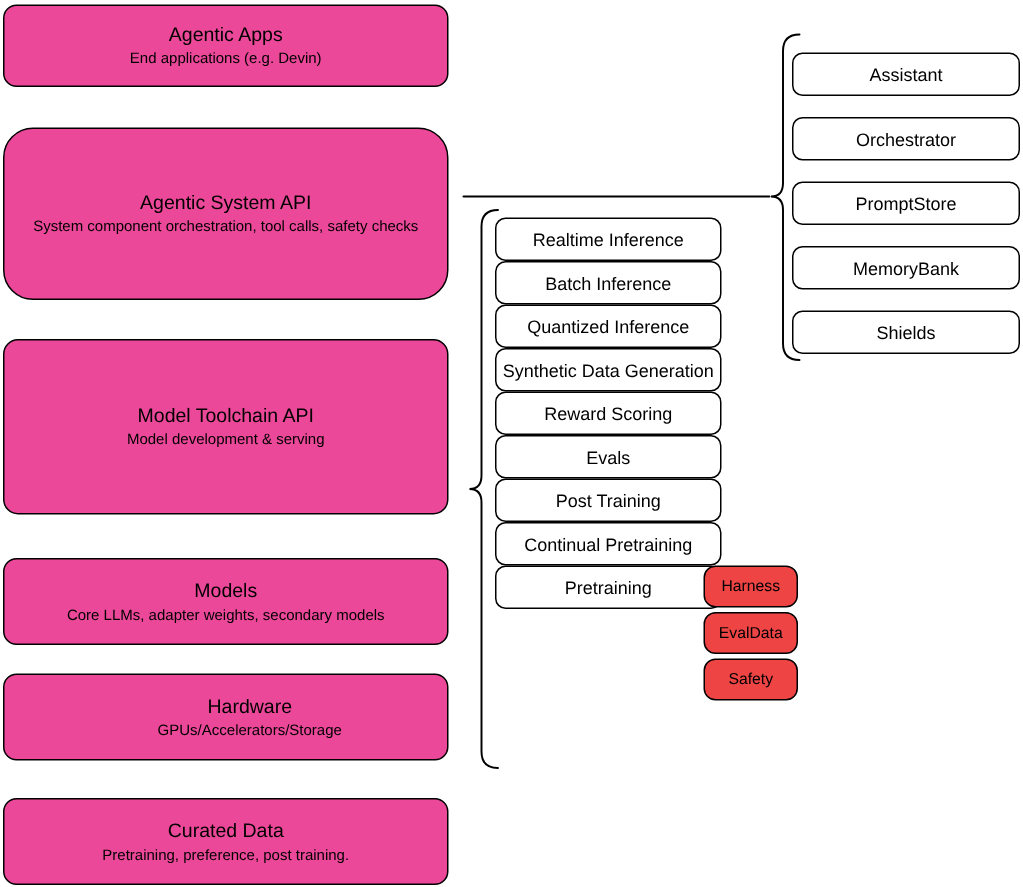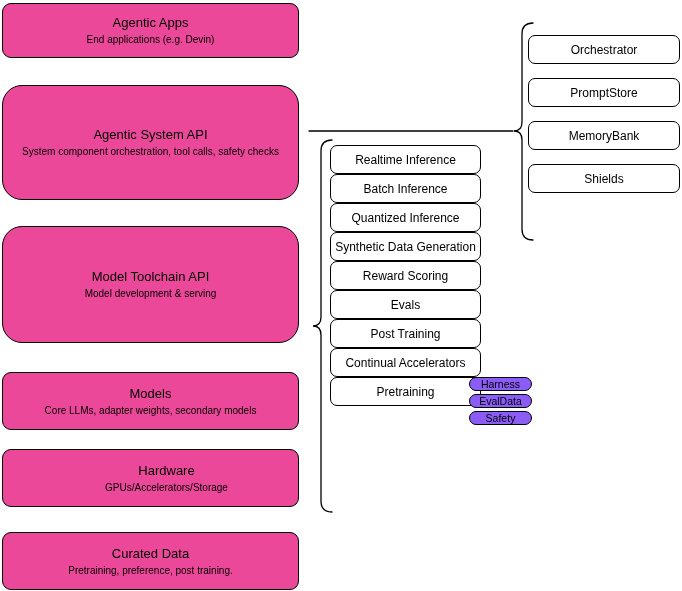--- a/index.html
+++ b/index.html
@@ -36,21 +36,21 @@
     line-height: 15px;
   }
   .layer-box .node-subtitle {
     font-size: 10px;
     line-height: 12px;
   }
   .r-small { border-radius: 9px; }
   .r-large { border-radius: 20px; }
   #layer-0 { top: 3px;   height: 55px; }
   #layer-1 { top: 85px;  height: 115px; }
-  #layer-2 { top: 226px; height: 117px; }
+  #layer-2 { top: 226px; height: 117px; border-radius: 10px; }
   #layer-3 { top: 372px; height: 58px; }
   #layer-4 { top: 449px; height: 58px; padding-left: 32px; }
   #layer-5 { top: 532px; height: 58px; }
 
   
   .toolchain-stack {
     position: absolute;
     left: 330px;
     top: 145px;
     width: 151px;
@@ -77,24 +77,24 @@
     left: 469px;
     top: 377px;
     width: 63px;
     display: flex;
     flex-direction: column;
     gap: 3px;
     z-index: 5;
   }
   .tag-pill {
     box-sizing: border-box;
-    height: 14px;
+    height: 28px;
     border: 1px solid #000000;
     border-radius: 8px;
-    background: #8b5cf6;
+    background: #ef4444;
     display: flex;
     align-items: center;
     justify-content: center;
     font-size: 10.5px;
     line-height: 12px;
     white-space: nowrap;
   }
 
   
   .components-stack {
@@ -162,36 +162,37 @@
       <div class="mini-node">Quantized Inference</div>
 
       <div class="mini-node">Synthetic Data Generation</div>
 
       <div class="mini-node">Reward Scoring</div>
 
       <div class="mini-node">Evals</div>
 
       <div class="mini-node">Post Training</div>
 
-      <div class="mini-node">Continual Accelerators</div>
+      <div class="mini-node">Continual Pretraining</div>
 
       <div class="mini-node">Pretraining</div>
     </div>
 
   <div class="evals-tags">
 
       <div class="tag-pill">Harness</div>
 
       <div class="tag-pill">EvalData</div>
 
       <div class="tag-pill">Safety</div>
     </div>
 
   <div class="components-stack">
 
+      <div class="mini-node">Assistant</div>
 
       <div class="mini-node">Orchestrator</div>
 
       <div class="mini-node">PromptStore</div>
 
       <div class="mini-node">MemoryBank</div>
 
       <div class="mini-node">Shields</div>
     </div>
 

